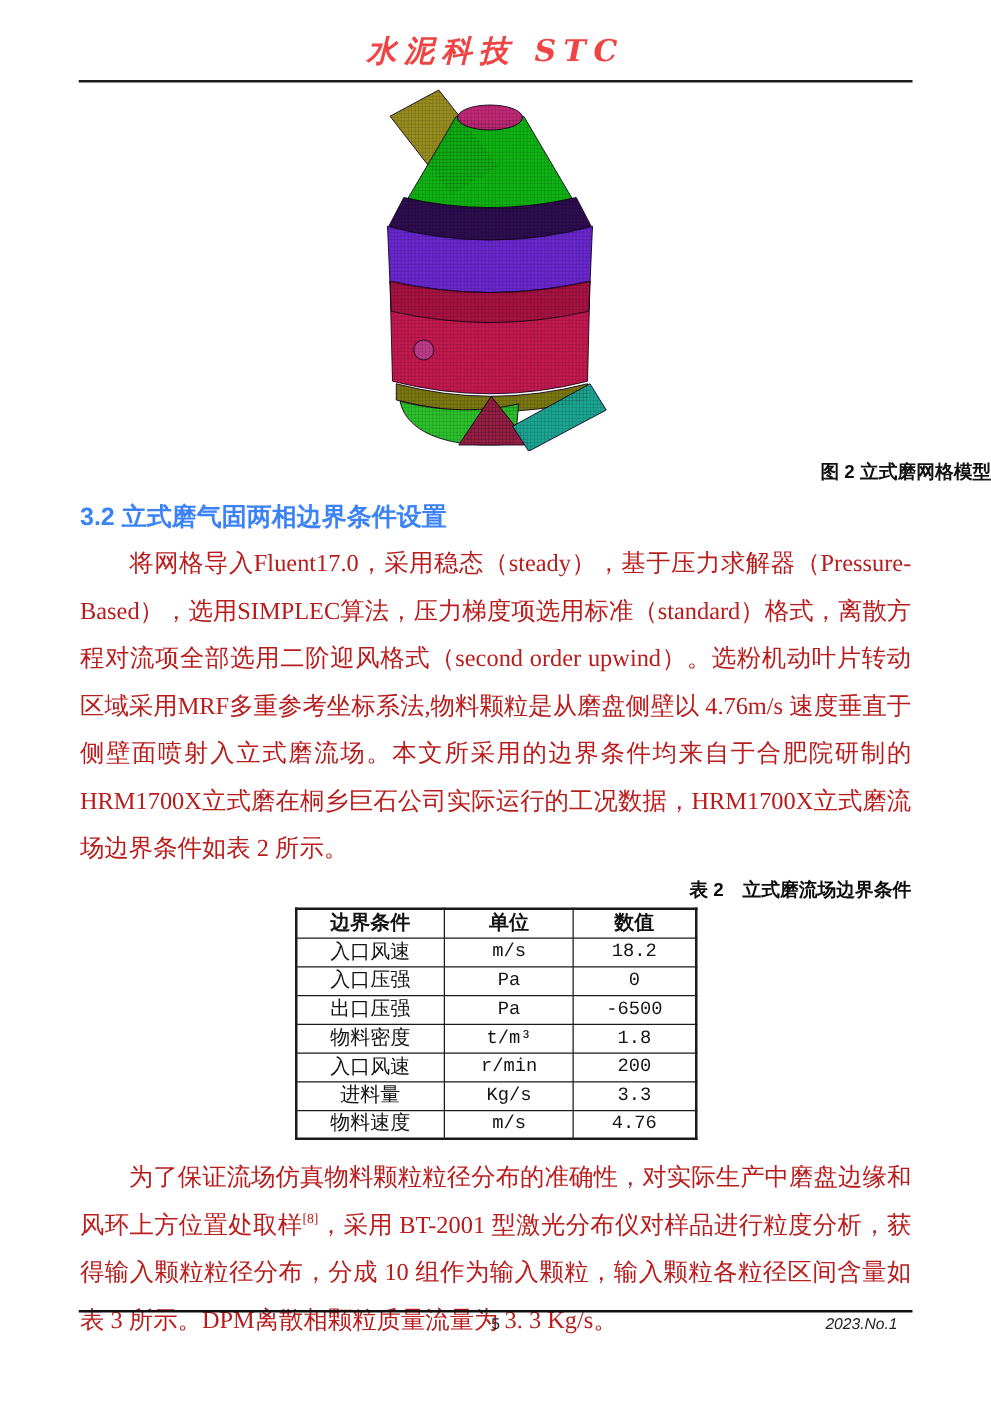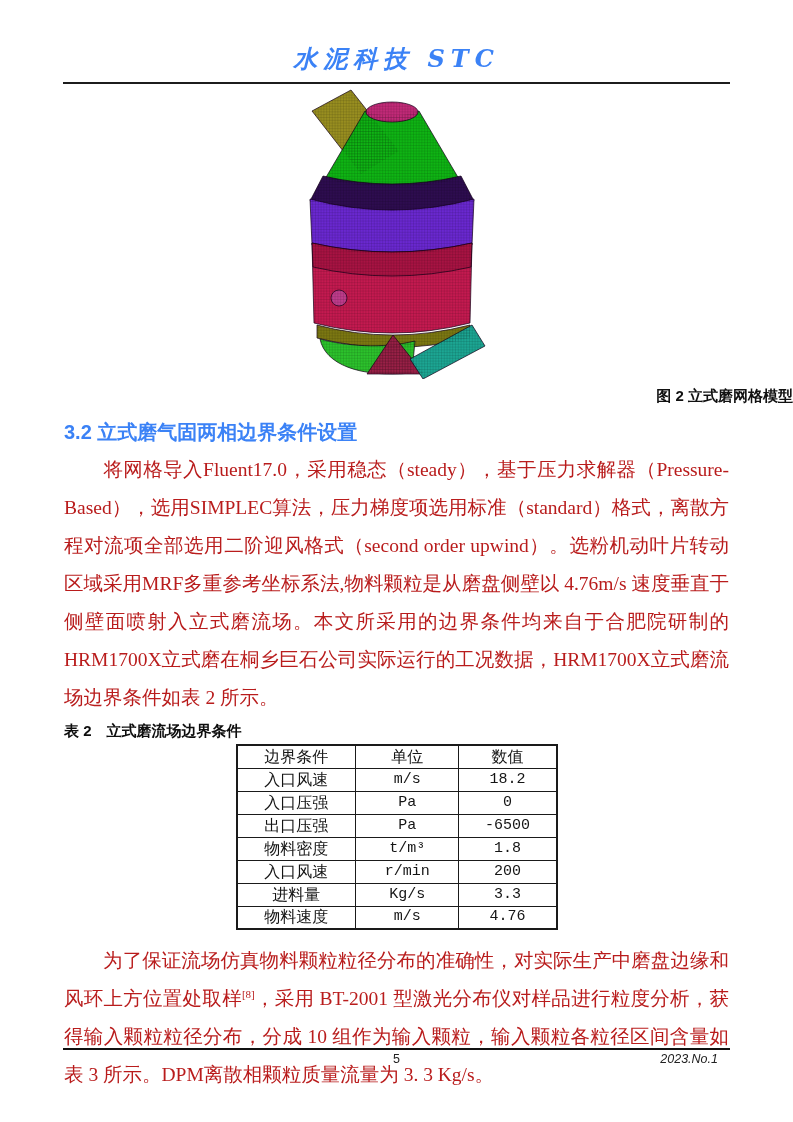--- a/index.html
+++ b/index.html
@@ -2,23 +2,23 @@
 <html><head>
 <meta charset="utf-8">
 <style>
   * { margin:0; padding:0; box-sizing:border-box; }
   html,body { background:#ffffff; }
   body {
     width:793px; height:1122px; position:relative; overflow:hidden;
     font-family:"Liberation Serif","DejaVu Serif",serif; color:#1a1a1a;
   }
   .journal-title {
-    padding-top:44px; text-align:center;
+    padding-top:26px; text-align:center;
     font-family:"DejaVu Serif",serif; font-style:italic; font-weight:bold;
-    font-size:24px; line-height:30px; letter-spacing:6px; color:#3b82f6;
+    font-size:24px; line-height:30px; letter-spacing:6px; color:#ef4444;
   }
   .header-rule { margin:8px 63px 0 63px; border-top:2px solid #1c1c1c; }
   .figure-block { margin-top:5px; text-align:center; }
   .mesh-svg { display:block; margin:0 auto; }
   .figure-caption {
     margin-top:8px; text-align:right;
     font-family:"Liberation Sans","DejaVu Sans",sans-serif;
     font-weight:bold; font-size:15px; line-height:18px; color:#111;
   }
   .content { padding:0 64px; }
@@ -29,35 +29,35 @@
   }
   .body-para {
     margin-top:6px; font-size:19.5px; line-height:38px;
     text-align:justify; text-justify:inter-ideograph; color:#b91c1c;
   }
   .body-para .indent { display:inline-block; width:2em; }
   sup.ref {
     font-size:11px; vertical-align:super; line-height:0;
   }
   .table-title {
-    margin-top:4px; text-align:left;
+    margin-top:4px; text-align:right;
     font-family:"Liberation Sans","DejaVu Sans",sans-serif;
     font-weight:bold; font-size:15px; line-height:20px; color:#0d0d0d;
   }
   table.boundary-table {
     margin:3px auto 0 auto; border-collapse:collapse;
     border:2px solid #1a1a1a; width:322px;
   }
   table.boundary-table th, table.boundary-table td {
     border:1px solid #1a1a1a; text-align:center; height:23px;
     font-size:16px; line-height:20px; padding:0 2px; color:#141414;
   }
   table.boundary-table th {
     font-family:"Liberation Sans","DejaVu Sans",sans-serif;
-    font-weight:normal; font-size:16px;
+    font-weight:bold; font-size:16px;
   }
   table.boundary-table .c-cond { width:120px; }
   table.boundary-table .c-unit { width:104px; font-family:"Liberation Mono","DejaVu Sans Mono",monospace; font-size:15px; }
   table.boundary-table .c-val  { width:98px;  font-family:"Liberation Mono","DejaVu Sans Mono",monospace; font-size:15px; }
   table.boundary-table th.c-unit, table.boundary-table th.c-val {
     font-family:"Liberation Sans","DejaVu Sans",sans-serif; font-size:16px;
   }
   .footer { position:absolute; left:0; right:0; top:1048px; }
   .footer-rule { margin:0 63px; border-top:2.5px solid #111; }
   .footer-row {

